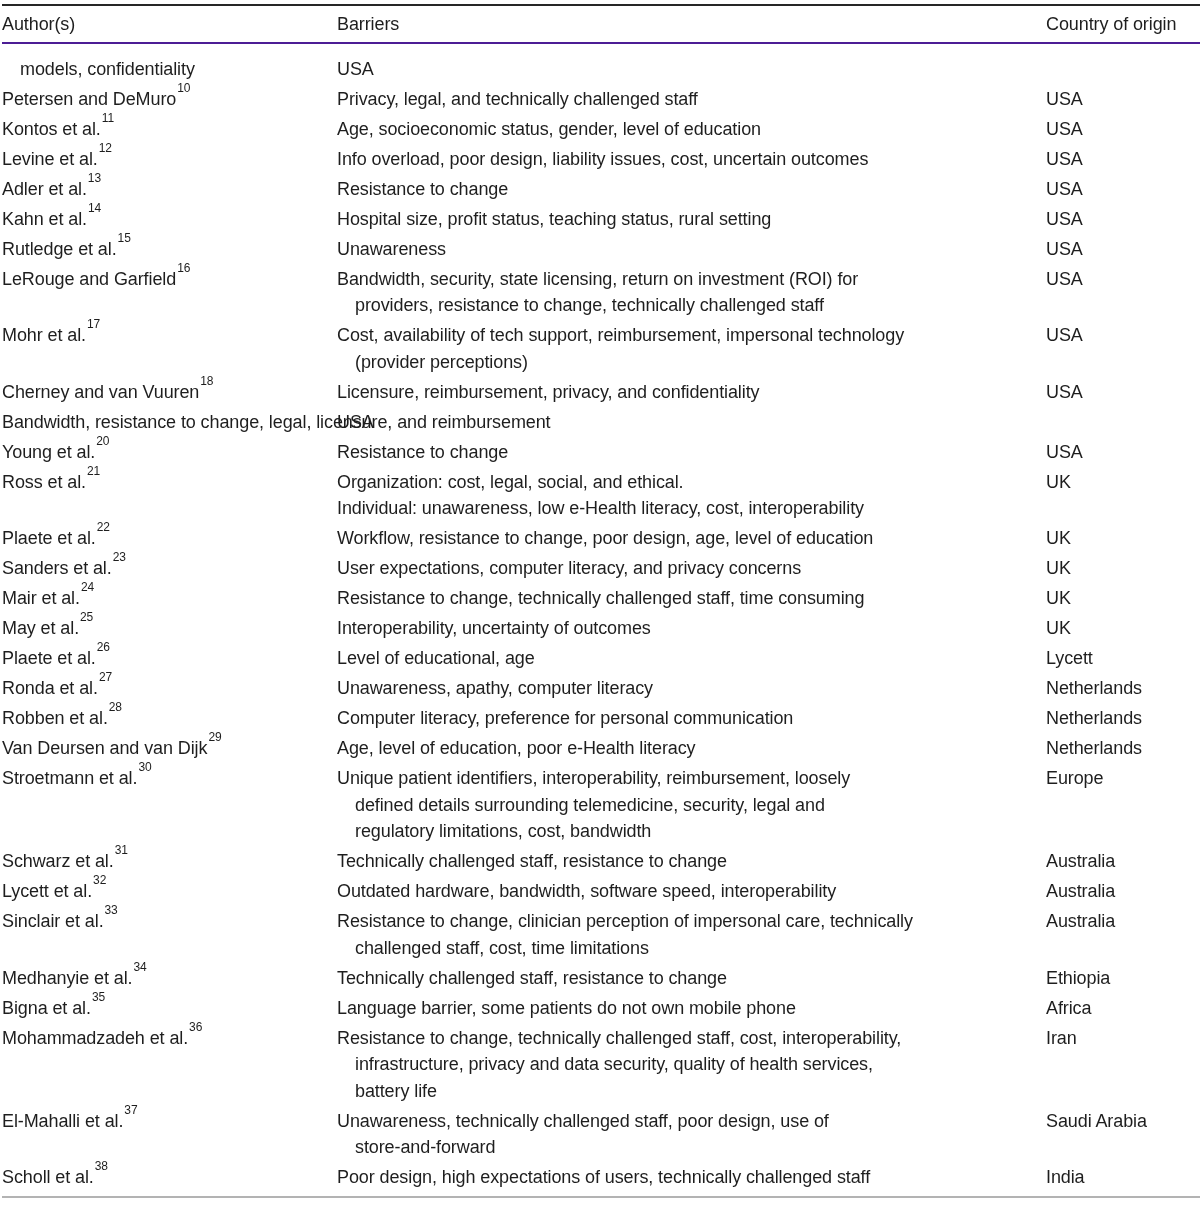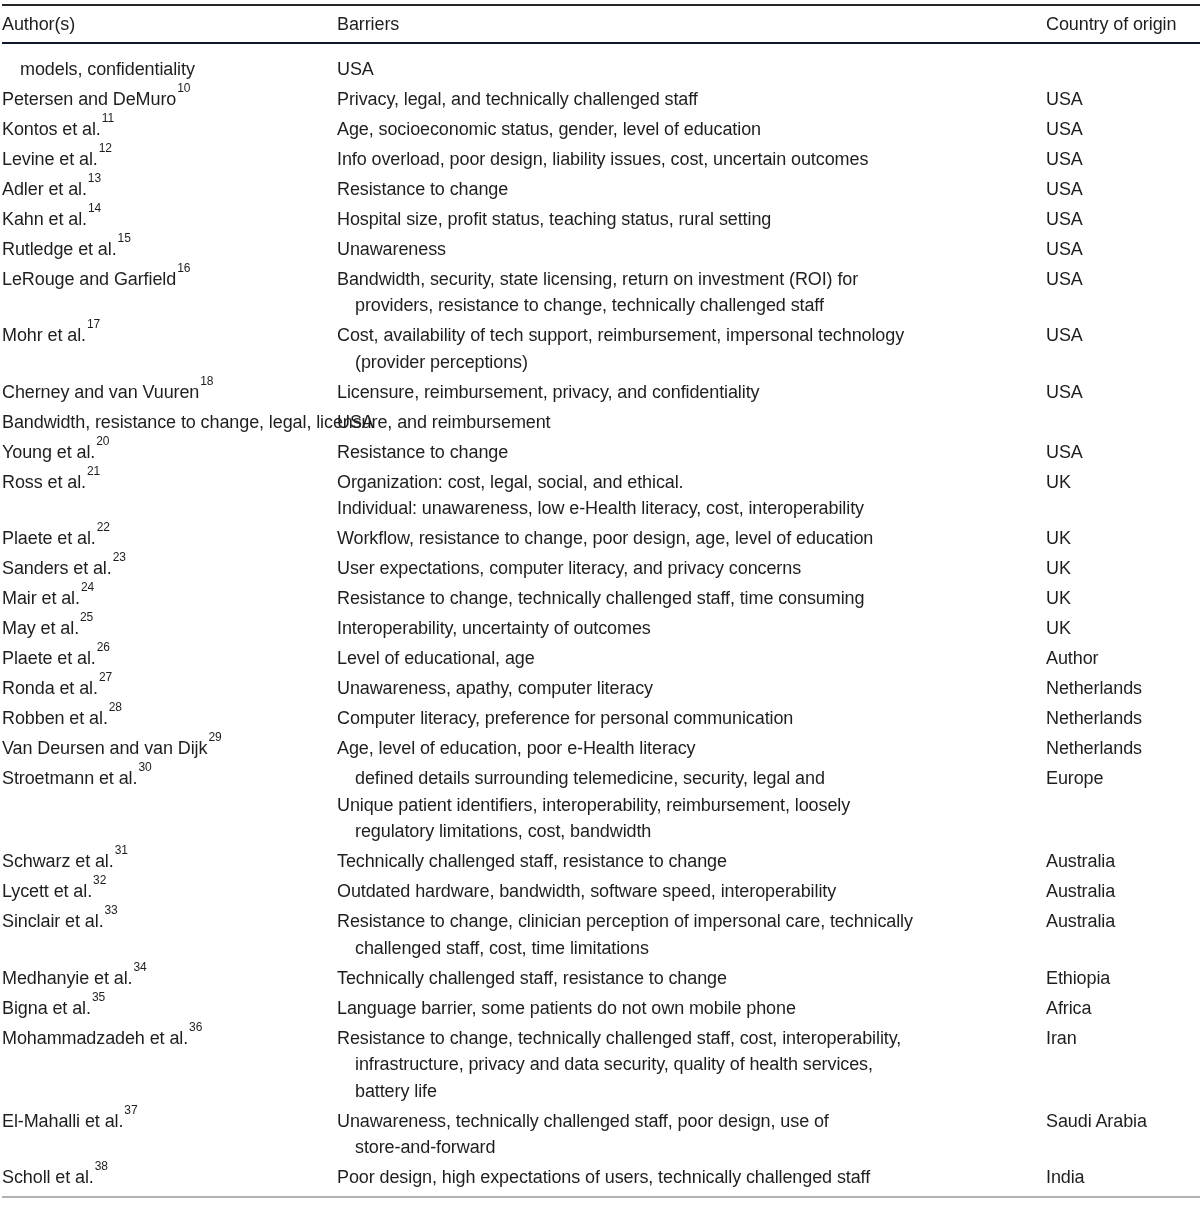--- a/index.html
+++ b/index.html
@@ -17,21 +17,21 @@
     letter-spacing: -0.1px;
     -webkit-font-smoothing: antialiased;
   }
   .paper-table {
     padding: 4px 0 0 2px;
   }
   .header-row {
     display: grid;
     grid-template-columns: 335px 709px 154px;
     border-top: 2px solid #262626;
-    border-bottom: 2px solid #0f172a;
+    border-bottom: 2px solid #4c1d95;
     padding: 5px 0 4px 0;
     align-items: start;
   }
   .header-cell {
     line-height: 26.5px;
   }
   .table-body {
     padding: 12px 0 2px 0;
     border-bottom: 2px solid #b3b3b3;
   }
@@ -190,21 +190,21 @@
         <div class="cell barriers-cell">
           <div class="bline">Interoperability, uncertainty of outcomes</div>
         </div>
         <div class="cell country-cell">UK</div>
       </div>
       <div class="trow">
         <div class="cell author-cell"><span>Plaete et al.</span><sup class="ref">26</sup></div>
         <div class="cell barriers-cell">
           <div class="bline">Level of educational, age</div>
         </div>
-        <div class="cell country-cell">Author</div>
+        <div class="cell country-cell">Lycett</div>
       </div>
       <div class="trow">
         <div class="cell author-cell"><span>Ronda et al.</span><sup class="ref">27</sup></div>
         <div class="cell barriers-cell">
           <div class="bline">Unawareness, apathy, computer literacy</div>
         </div>
         <div class="cell country-cell">Netherlands</div>
       </div>
       <div class="trow">
         <div class="cell author-cell"><span>Robben et al.</span><sup class="ref">28</sup></div>
@@ -216,22 +216,22 @@
       <div class="trow">
         <div class="cell author-cell"><span>Van Deursen and van Dijk</span><sup class="ref">29</sup></div>
         <div class="cell barriers-cell">
           <div class="bline">Age, level of education, poor e-Health literacy</div>
         </div>
         <div class="cell country-cell">Netherlands</div>
       </div>
       <div class="trow">
         <div class="cell author-cell"><span>Stroetmann et al.</span><sup class="ref">30</sup></div>
         <div class="cell barriers-cell">
+          <div class="bline">Unique patient identifiers, interoperability, reimbursement, loosely</div>
           <div class="bline cont">defined details surrounding telemedicine, security, legal and</div>
-          <div class="bline">Unique patient identifiers, interoperability, reimbursement, loosely</div>
           <div class="bline cont">regulatory limitations, cost, bandwidth</div>
         </div>
         <div class="cell country-cell">Europe</div>
       </div>
       <div class="trow">
         <div class="cell author-cell"><span>Schwarz et al.</span><sup class="ref">31</sup></div>
         <div class="cell barriers-cell">
           <div class="bline">Technically challenged staff, resistance to change</div>
         </div>
         <div class="cell country-cell">Australia</div>

